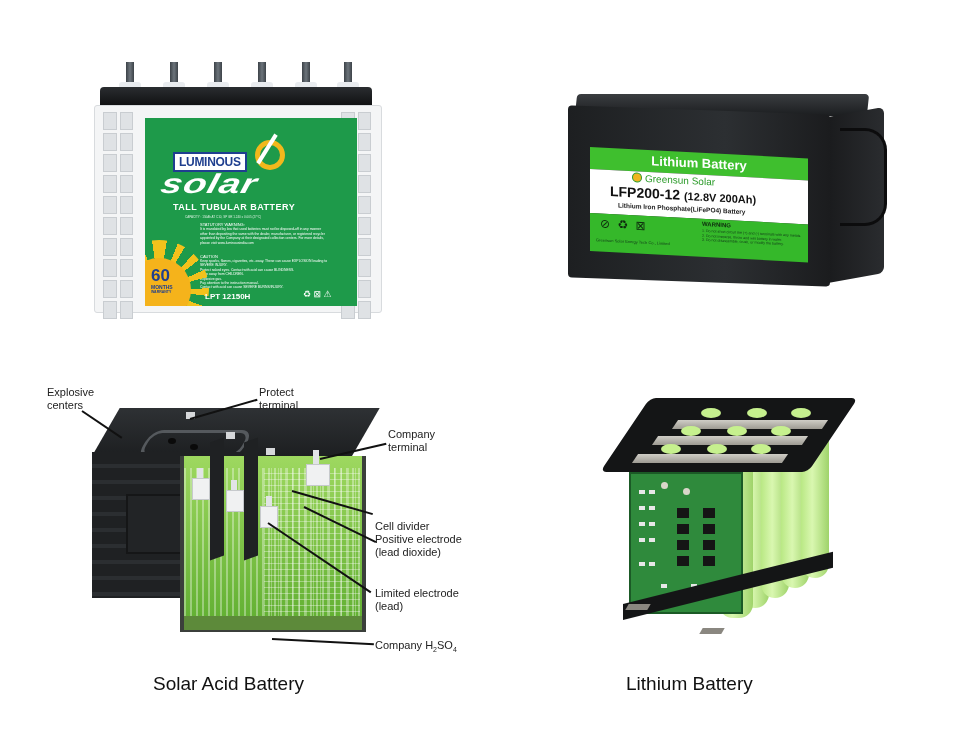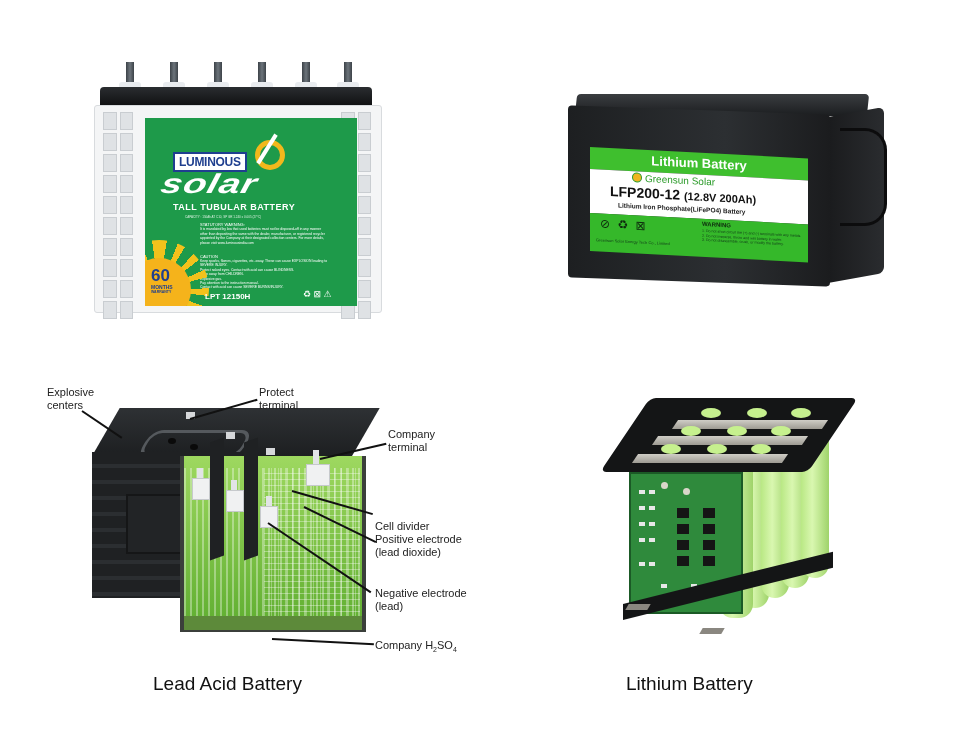--- a/index.html
+++ b/index.html
@@ -256,21 +256,21 @@
   </div>
   <div class="la-line" style="left:262px;top:112px;width:84px;transform:rotate(16deg)"></div>
 
   <div class="la-text" style="left:345px;top:155px">
     <div>Positive electrode</div>
       <div>(lead dioxide)</div>
   </div>
   <div class="la-line" style="left:274px;top:128px;width:80px;transform:rotate(26deg)"></div>
 
   <div class="la-text" style="left:345px;top:209px">
-    <div>Negative electrode</div>
+    <div>Limited electrode</div>
       <div>(lead)</div>
   </div>
   <div class="la-line" style="left:238px;top:144px;width:124px;transform:rotate(34deg)"></div>
 
   <div class="la-text" style="left:345px;top:261px">
     <span>Company H</span><sub>2</sub><span>SO</span><sub>4</sub>
   </div>
   <div class="la-line" style="left:242px;top:260px;width:102px;transform:rotate(3deg)"></div>
 </div>
 
@@ -316,14 +316,14 @@
     <div class="lp-smd" style="left:60px;top:110px"></div>
     <div class="lp-smd" style="left:90px;top:112px"></div>
     <div style="position:absolute;left:30px;top:8px;width:7px;height:7px;border-radius:50%;background:#d9d6c9"></div>
     <div style="position:absolute;left:52px;top:14px;width:7px;height:7px;border-radius:50%;background:#d9d6c9"></div>
   </div>
   <div class="lp-holder-bot"></div>
   <div class="lp-tab" style="left:12px;top:226px"></div>
   <div class="lp-tab" style="left:86px;top:250px"></div>
 </div>
 
-<div class="caption" style="left:153px">Lead Acid Battery</div>
+<div class="caption" style="left:153px">Solar Acid Battery</div>
 <div class="caption" style="left:626px">Lithium Battery</div>
 
 </body></html>

